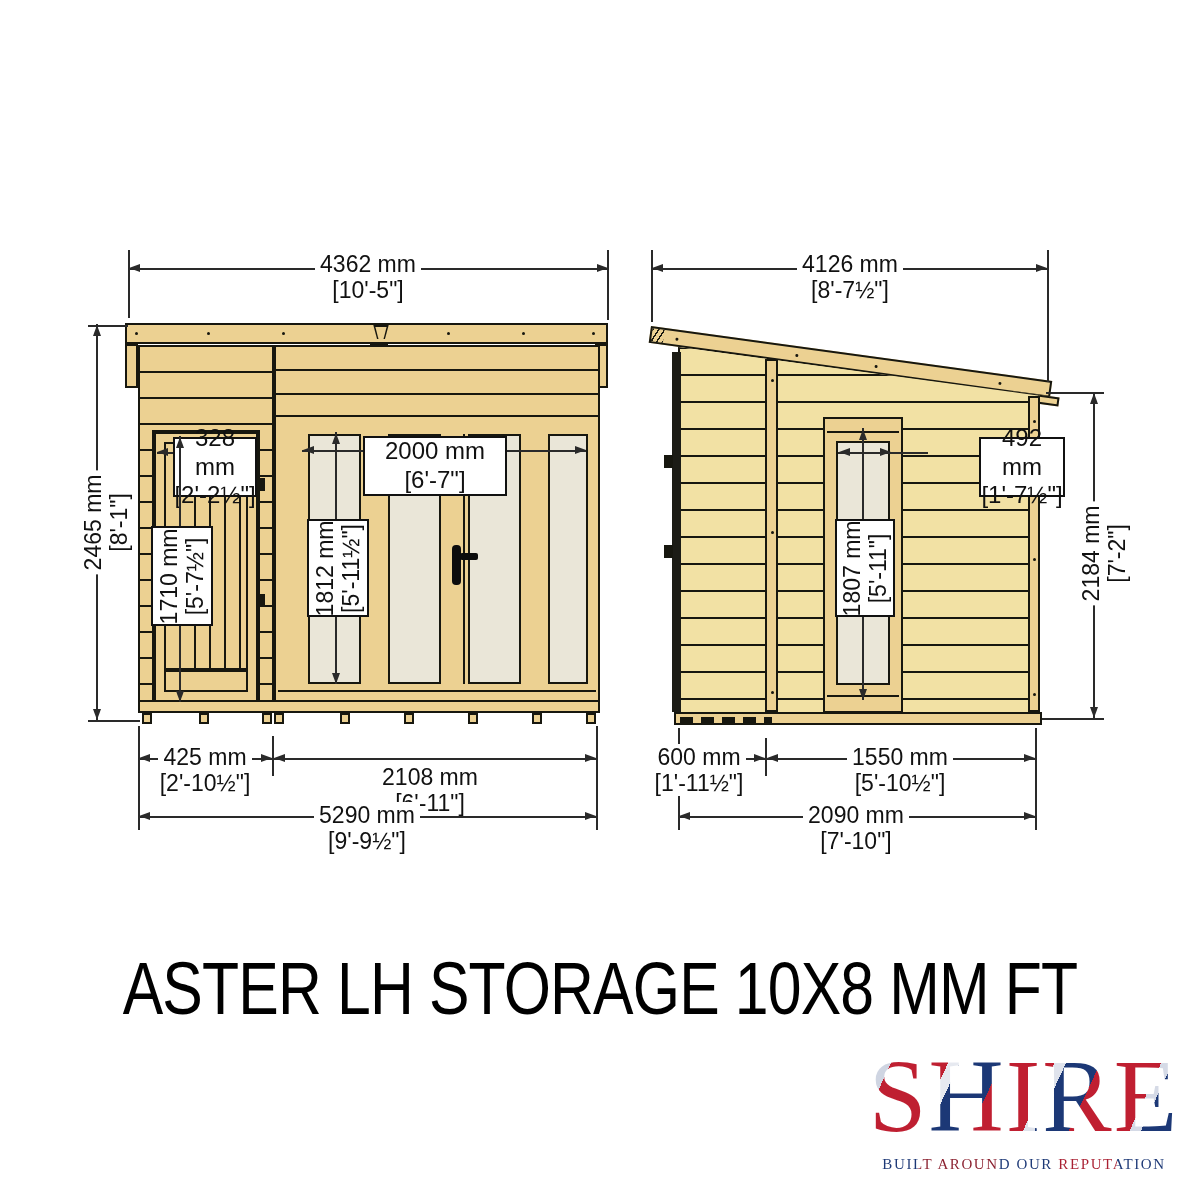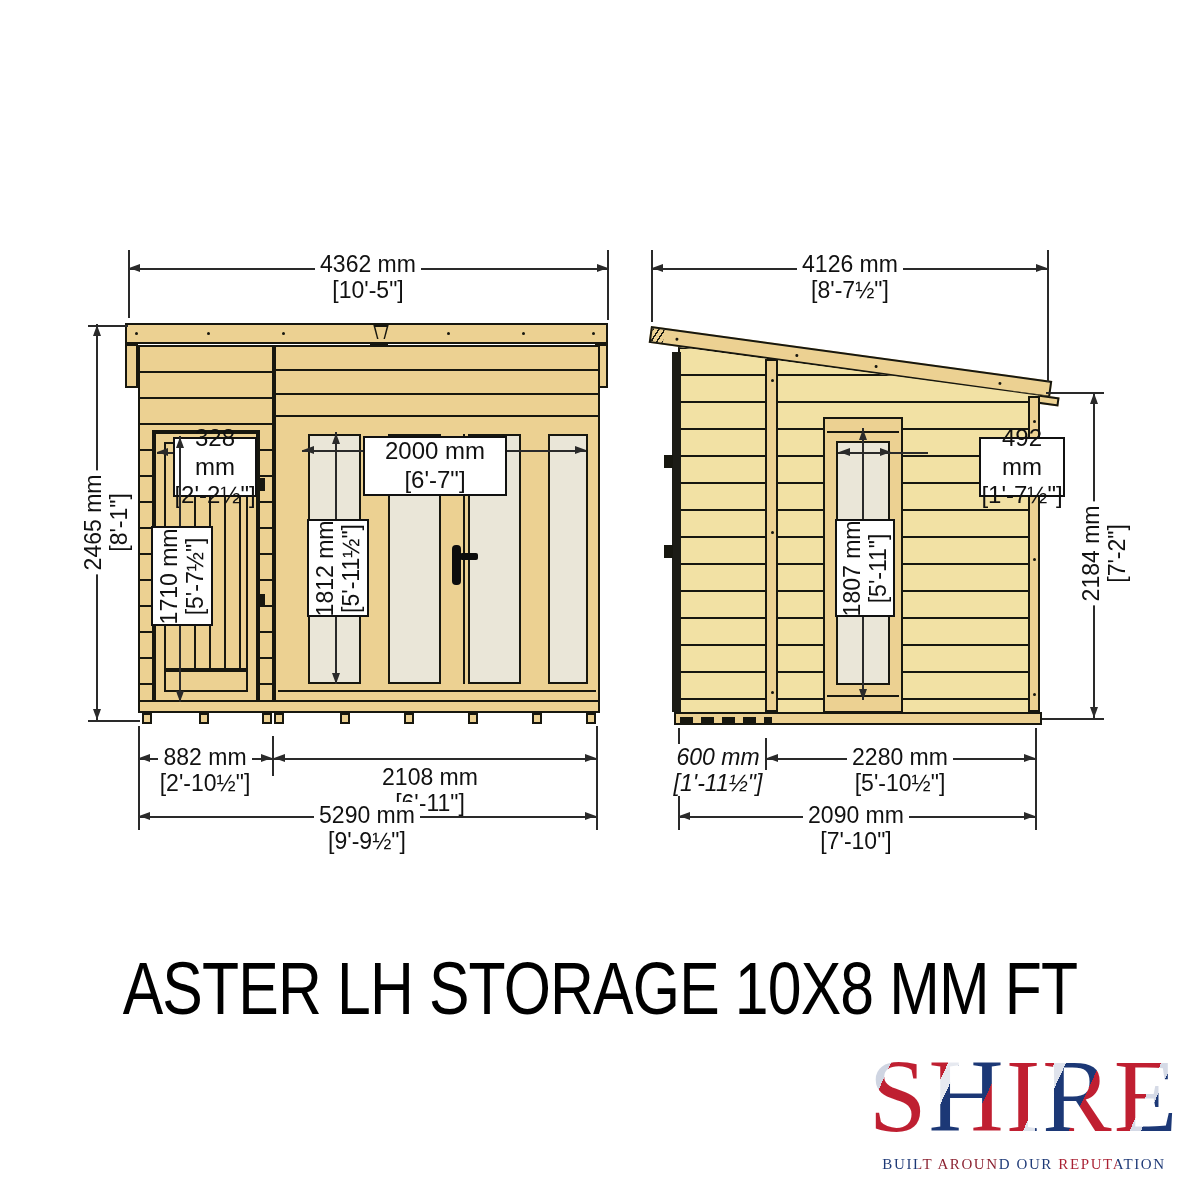--- a/index.html
+++ b/index.html
@@ -197,21 +197,21 @@
 
     <div class="abs vl" style="left:138px;top:726px;height:104px;"></div>
     <div class="abs vl" style="left:272px;top:736px;height:40px;"></div>
     <div class="abs vl" style="left:596px;top:726px;height:104px;"></div>
     <div class="abs hl" style="left:138px;top:758px;width:458px;"></div>
     <span class="tri tl" style="left:139px;top:754px;"></span>
     <span class="tri tr" style="left:261px;top:754px;"></span>
     <span class="tri tl" style="left:274px;top:754px;"></span>
     <span class="tri tr" style="left:585px;top:754px;"></span>
     <div class="abs dt" style="left:135px;top:744px;width:140px;">
-      <span class="wbg">882 mm</span><br>
+      <span class="wbg">425 mm</span><br>
       <span class="wbg">[2'-10½"]</span>
     </div>
     <div class="abs dt" style="left:330px;top:764px;width:200px;">
       <span class="wbg">2108 mm</span><br>
       <span>[6'-11"]</span>
     </div>
     <div class="abs hl" style="left:138px;top:816px;width:458px;"></div>
     <span class="tri tl" style="left:139px;top:812px;"></span>
     <span class="tri tr" style="left:585px;top:812px;"></span>
     <div class="abs dt" style="left:267px;top:802px;width:200px;">
@@ -257,26 +257,26 @@
     </div>
 
     <div class="abs vl" style="left:678px;top:728px;height:102px;"></div>
     <div class="abs vl" style="left:765px;top:738px;height:38px;"></div>
     <div class="abs vl" style="left:1035px;top:728px;height:102px;"></div>
     <div class="abs hl" style="left:678px;top:758px;width:357px;"></div>
     <span class="tri tl" style="left:679px;top:754px;"></span>
     <span class="tri tr" style="left:754px;top:754px;"></span>
     <span class="tri tl" style="left:767px;top:754px;"></span>
     <span class="tri tr" style="left:1024px;top:754px;"></span>
-    <div class="abs dt" style="left:648px;top:744px;width:140px;font-style:italic;">
+    <div class="abs dt" style="left:629px;top:744px;width:140px;">
       <span class="wbg">600 mm</span><br>
       <span class="wbg">[1'-11½"]</span>
     </div>
     <div class="abs dt" style="left:800px;top:744px;width:200px;">
-      <span class="wbg">2280 mm</span><br>
+      <span class="wbg">1550 mm</span><br>
       <span class="wbg">[5'-10½"]</span>
     </div>
     <div class="abs hl" style="left:678px;top:816px;width:357px;"></div>
     <span class="tri tl" style="left:679px;top:812px;"></span>
     <span class="tri tr" style="left:1024px;top:812px;"></span>
     <div class="abs dt" style="left:756px;top:802px;width:200px;">
       <span class="wbg">2090 mm</span><br>
       <span>[7'-10"]</span>
     </div>
   </div>

